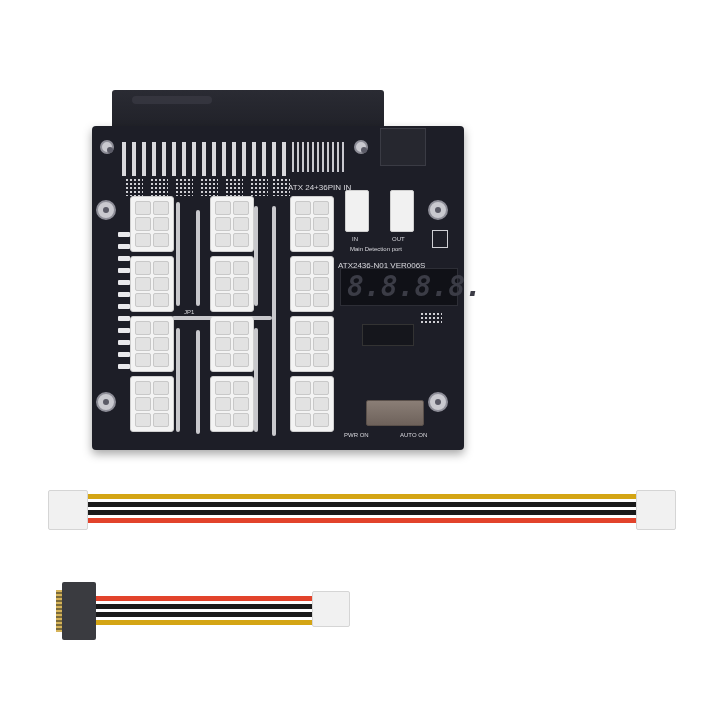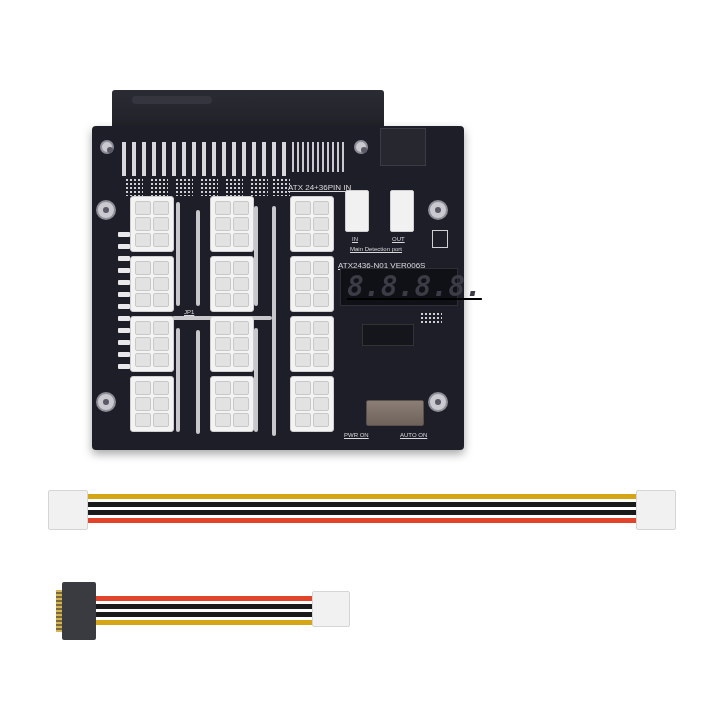--- a/index.html
+++ b/index.html
@@ -1,17 +1,17 @@
 <!DOCTYPE html>
 <html><head>
 <meta charset="utf-8">
 <style>
   html,body{margin:0;padding:0;background:#ffffff;}
   body{width:720px;height:720px;position:relative;overflow:hidden;font-family:"Liberation Sans",sans-serif;}
-  .abs{position:absolute;text-decoration:underline;}
+  .abs{position:absolute;}
   
   .edge-conn{left:112px;top:90px;width:272px;height:55px;background:linear-gradient(#2a2b33,#1c1d24);border-radius:3px 3px 0 0;}
   .edge-strip{left:20px;top:6px;width:80px;height:8px;background:#3a3b45;border-radius:4px;opacity:.7;}
   .pcb{left:92px;top:126px;width:372px;height:324px;background:#1d1e27;border-radius:4px;box-shadow:0 4px 10px rgba(0,0,0,.35);}
   .hole{width:20px;height:20px;border-radius:50%;background:#c9c9cf;border:2px solid #8e8e98;box-sizing:border-box;}
   .hole::after{content:"";position:absolute;left:5px;top:5px;width:6px;height:6px;border-radius:50%;background:#5a5a66;}
   .pins{left:122px;top:142px;width:165px;height:34px;background:repeating-linear-gradient(90deg,#d8d8dc 0 4px,#1d1e27 4px 10px);}
   .pins2{left:292px;top:142px;width:54px;height:30px;background:repeating-linear-gradient(90deg,#c9c9cf 0 2px,#1d1e27 2px 5px);}
   .dotgrid{width:18px;height:18px;background:radial-gradient(#cfcfd4 1px,transparent 1.5px) 0 0/4px 4px;}
   .relay{left:380px;top:128px;width:44px;height:36px;background:#26272f;border:1px solid #3a3b44;}

